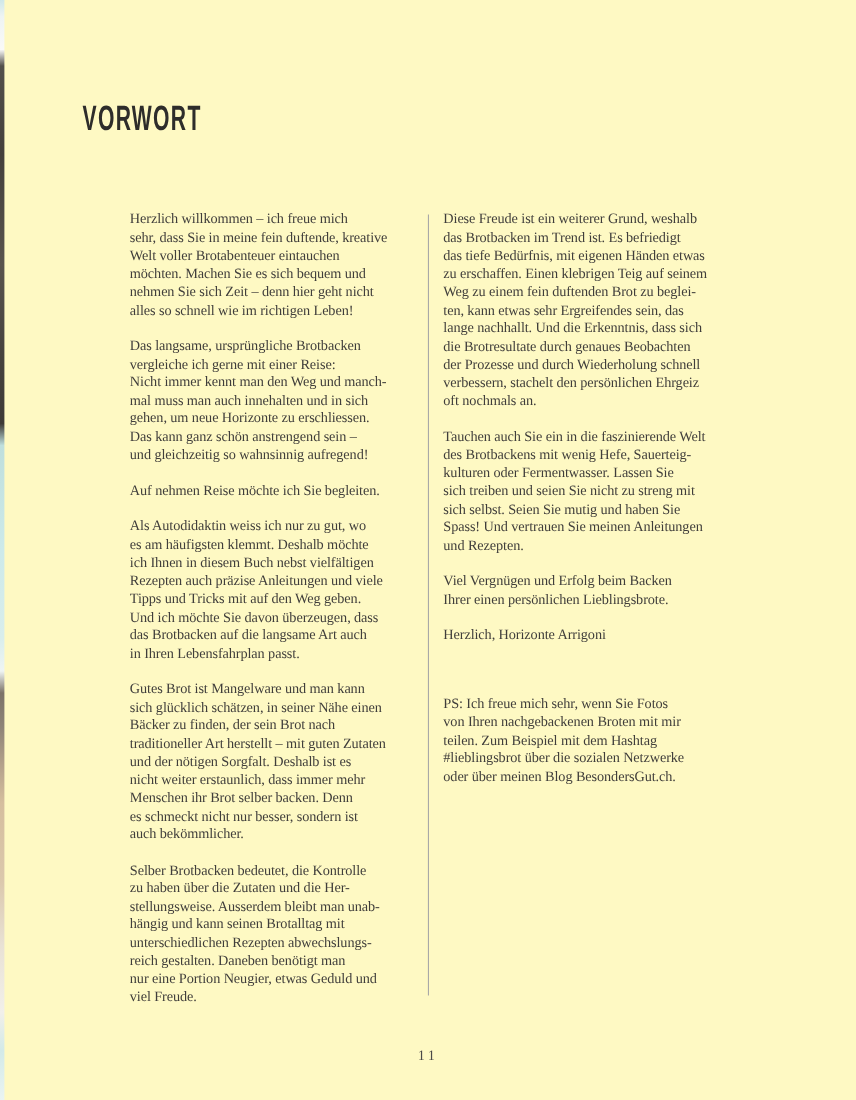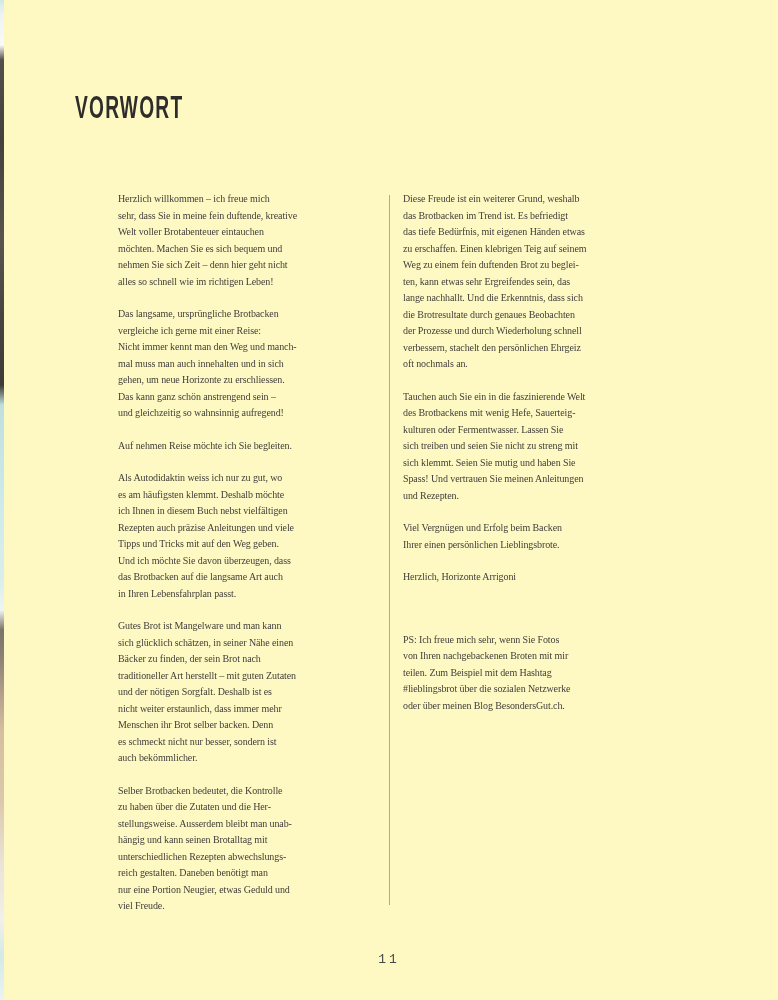--- a/index.html
+++ b/index.html
@@ -57,21 +57,21 @@
     line-height: 1;
     letter-spacing: 2px;
     color: #2e2d2b;
     transform: scaleX(0.60);
     transform-origin: left top;
     white-space: nowrap;
   }
   .col {
     position: absolute;
     top: 191px;
-    font-size: 10px;
+    font-size: 13px;
     line-height: 16.5px;
     letter-spacing: -0.1px;
     color: #403e3b;
   }
   .col-left  { left: 118px; width: 258px; }
   .col-right { left: 403px; width: 268px; }
   .col p {
     margin: 0 0 16px 0;
     white-space: pre-line;
   }
@@ -85,21 +85,21 @@
     width: 1px;
     height: 710px;
     background: #a9a9a7;
   }
   .page-number {
     position: absolute;
     left: 354px;
     top: 952px;
     width: 70px;
     text-align: center;
-    font-family: Liberation Mono, monospace;
+    font-family: Liberation Serif, serif;
     font-size: 13px;
     letter-spacing: 3px;
     color: #4a4947;
   }
 </style>
 </head>
 <body>
 
 <div class="page">
 
@@ -160,21 +160,21 @@
 ten, kann etwas sehr Ergreifendes sein, das
 lange nachhallt. Und die Erkenntnis, dass sich
 die Brotresultate durch genaues Beobachten
 der Prozesse und durch Wiederholung schnell
 verbessern, stachelt den persönlichen Ehrgeiz
 oft nochmals an.</p>
     <p>Tauchen auch Sie ein in die faszinierende Welt
 des Brotbackens mit wenig Hefe, Sauerteig-
 kulturen oder Fermentwasser. Lassen Sie
 sich treiben und seien Sie nicht zu streng mit
-sich klemmt. Seien Sie mutig und haben Sie
+sich selbst. Seien Sie mutig und haben Sie
 Spass! Und vertrauen Sie meinen Anleitungen
 und Rezepten.</p>
     <p>Viel Vergnügen und Erfolg beim Backen
 Ihrer einen persönlichen Lieblingsbrote.</p>
     <p>Herzlich, Horizonte Arrigoni</p>
     <p class="ps">PS: Ich freue mich sehr, wenn Sie Fotos
 von Ihren nachgebackenen Broten mit mir
 teilen. Zum Beispiel mit dem Hashtag
 #lieblingsbrot über die sozialen Netzwerke
 oder über meinen Blog BesondersGut.ch.</p>

